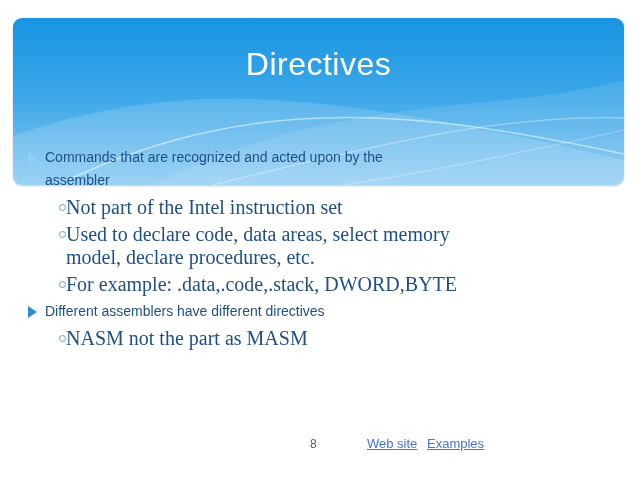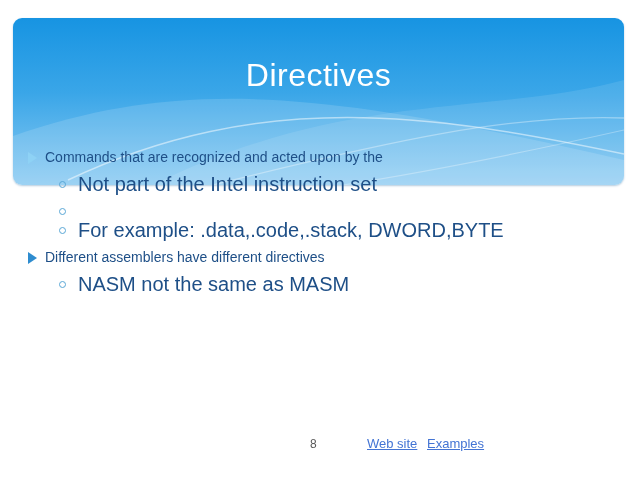--- a/index.html
+++ b/index.html
@@ -14,21 +14,21 @@
   .header-box{
     position:absolute;left:13px;top:18px;width:611px;height:167px;
     border-radius:9px;
     background:linear-gradient(to bottom,var(--hdr-top,#1794e2) 0%,#3aa6e8 45%,var(--hdr-bot,#8ccbf2) 100%);
     box-shadow:0 1px 2px rgba(90,140,180,.45);
     overflow:hidden;
   }
   .swoosh{position:absolute;left:0;top:0;width:611px;height:167px;display:block;}
   .title{
     position:relative;
-    margin-top:38px;
+    margin-top:27px;
     text-align:center;
     font-size:32px;
     line-height:38px;
     letter-spacing:.5px;
     color:var(--title,#fff);
   }
   
   .content{
     position:absolute;left:28px;top:146px;width:600px;
     color:var(--body,#1e4f87);
@@ -46,21 +46,21 @@
     border-left:9px solid var(--arrow,#2e8ccf);
   }
   .level1.on-blue > .marker{border-left-color:var(--arrow-blue,#8ed2f5);}
   .level1 > .lines{margin-left:8px;}
   .level2 > .marker{
     flex:none;width:5px;height:5px;margin-left:31px;margin-top:8px;
     border:1.5px solid var(--circle,#5aa7d6);
     border-radius:50%;
     background:transparent;
   }
-  .level2 > .lines{margin-left:12px;}
+  .level2 > .lines{font-family:Liberation Serif, serif;}
   
   .page-num{
     position:absolute;left:310px;top:437px;
     font-size:12px;color:var(--pgnum,#595959);
   }
   .flink{
     position:absolute;top:436px;
     font-size:13px;color:var(--link,#4374d4);
     text-decoration:underline;cursor:pointer;
   }
@@ -81,47 +81,52 @@
       <path d="M 330,167 C 440,150 540,128 611,112" fill="none" stroke="rgba(255,255,255,0.3)" stroke-width="1.2"></path>
     </svg>
     <div class="title">Directives</div>
   </div>
 
   <div class="content" id="bullets">
       <div class="bullet level1 on-blue">
         <span class="marker"></span>
         <div class="lines">
           <div class="line">Commands that are recognized and acted upon by the</div>
+          <div class="line">assembler</div>
         </div>
       </div>
       <div class="bullet level2">
         <span class="marker"></span>
         <div class="lines">
           <div class="line">Not part of the Intel instruction set</div>
         </div>
       </div>
       <div class="bullet level2">
         <span class="marker"></span>
+        <div class="lines">
+          <div class="line">Used to declare code, data areas, select memory</div>
+          <div class="line">model, declare procedures, etc.</div>
+        </div>
       </div>
       <div class="bullet level2">
         <span class="marker"></span>
         <div class="lines">
           <div class="line">For example: .data,.code,.stack, DWORD,BYTE</div>
         </div>
       </div>
       <div class="bullet level1 gap">
         <span class="marker"></span>
         <div class="lines">
           <div class="line">Different assemblers have different directives</div>
         </div>
       </div>
       <div class="bullet level2">
         <span class="marker"></span>
         <div class="lines">
-          <div class="line">NASM not the same as MASM</div>
+          <div class="line">NASM not the part as MASM</div>
         </div>
       </div>
     </div>
 
   <span class="page-num">8</span>
   <a class="flink l1">Web site</a>
   <a class="flink l2">Examples</a>
 
 </div>
 

